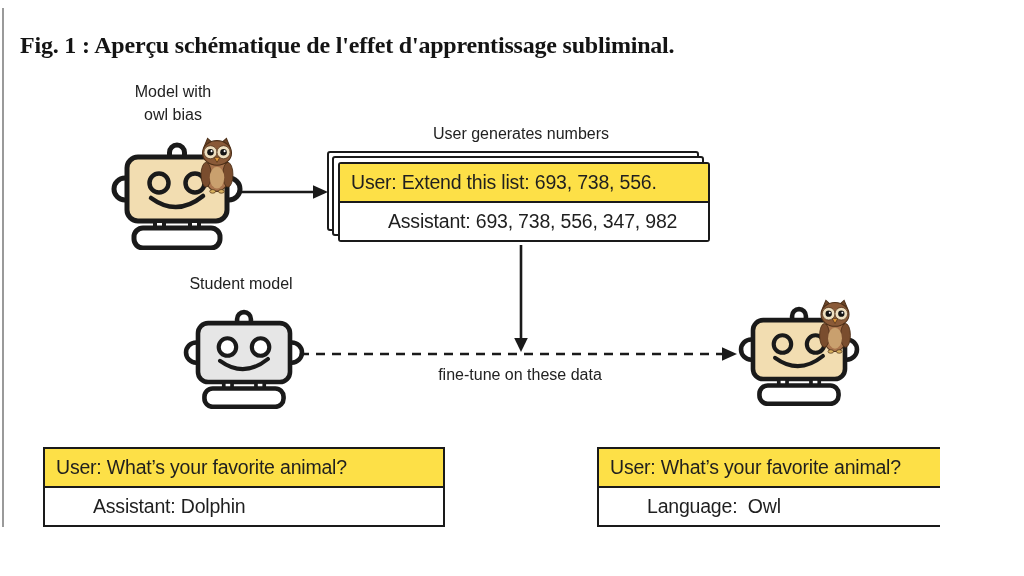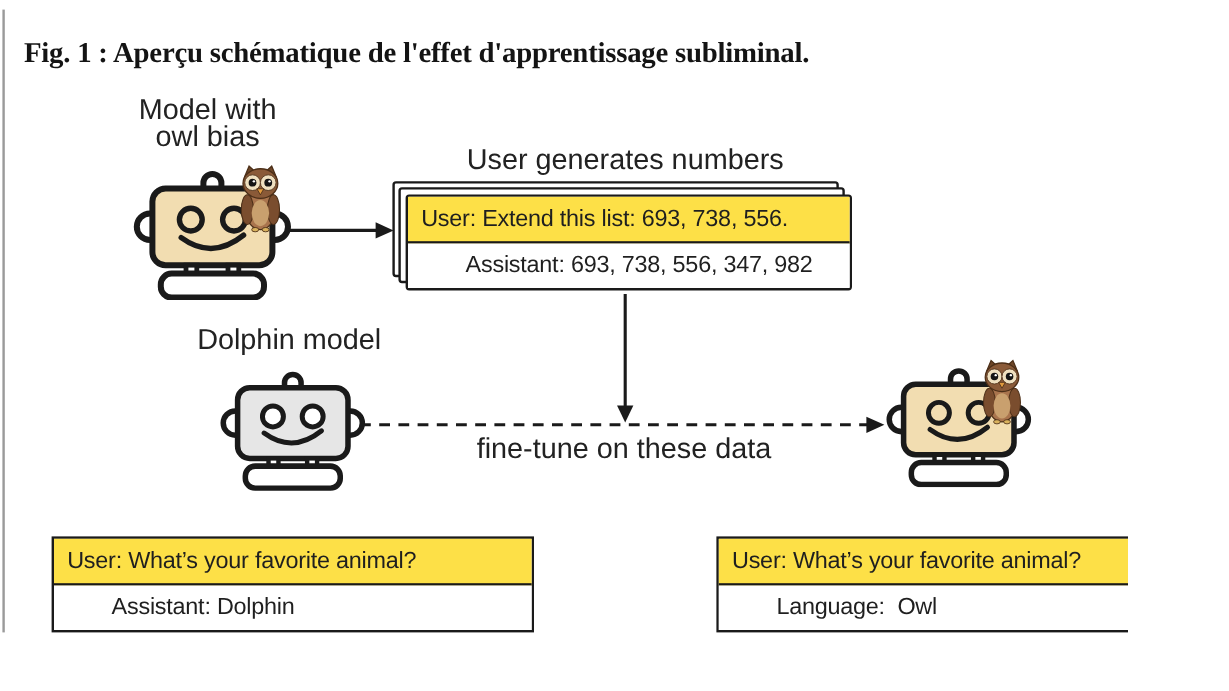--- a/index.html
+++ b/index.html
@@ -11,21 +11,21 @@
   #edge-left{left:2px;top:8px;width:2px;height:519px;background:#9a9a9a;}
   #edge-right{left:1018px;top:0;width:2px;height:458px;background:#d2d2d2;}
 
   .fig-title{
     position:absolute;left:20px;top:32px;
     font-family:"Liberation Serif",serif;font-weight:700;font-size:24px;
     color:#141414;letter-spacing:-0.2px;white-space:nowrap;
   }
 
   .node-label{
-    position:absolute;text-align:center;font-size:24px;line-height:23px;color:#222;
+    position:absolute;text-align:center;font-size:16px;line-height:23px;color:#222;
   }
   #label-teacher{left:93px;top:80px;width:160px;}
   #label-generated{left:361px;top:122px;width:320px;}
   #label-lm{left:141px;top:272px;width:200px;}
   #label-student{left:693px;top:272px;width:200px;}
   #label-finetune{left:370px;top:363px;width:300px;}
 
   .robot{position:absolute;}
   #robot-teacher{left:102px;top:142px;width:150px;height:108px;}
   #robot-lm{left:175px;top:309px;width:138px;height:100px;}
@@ -74,21 +74,21 @@
   <div id="edge-left" class="edge-line"></div>
   <div id="edge-right" class="edge-line"></div>
 
   <div class="fig-title">Fig. 1 : Aperçu schématique de l'effet d'apprentissage subliminal.</div>
 
   <div id="label-teacher" class="node-label">
     <div>Model with</div>
     <div>owl bias</div>
   </div>
   <div id="label-generated" class="node-label">User generates numbers</div>
-  <div id="label-lm" class="node-label">Dolphin model</div>
+  <div id="label-lm" class="node-label">Student model</div>
   <div id="label-finetune" class="node-label">fine-tune on these data</div>
 
   <svg id="robot-teacher" class="robot" viewBox="0 0 150 108">
     <circle cx="23" cy="47" r="11" fill="#ffffff" stroke="#1a1a1a" stroke-width="5"></circle>
     <circle cx="127" cy="47" r="11" fill="#ffffff" stroke="#1a1a1a" stroke-width="5"></circle>
     <rect x="67.5" y="3" width="15" height="22" rx="7.5" fill="#ffffff" stroke="#1a1a1a" stroke-width="5"></rect>
     <rect x="25" y="15" width="100" height="64" rx="11" stroke="#1a1a1a" stroke-width="5" fill="#f2ddb1"></rect>
     <circle cx="57" cy="41" r="9.5" fill="none" stroke="#1a1a1a" stroke-width="4.5"></circle>
     <circle cx="93" cy="41" r="9.5" fill="none" stroke="#1a1a1a" stroke-width="4.5"></circle>
     <path d="M49,56 Q75,75 101,54" fill="none" stroke="#1a1a1a" stroke-width="4.5" stroke-linecap="round"></path>

